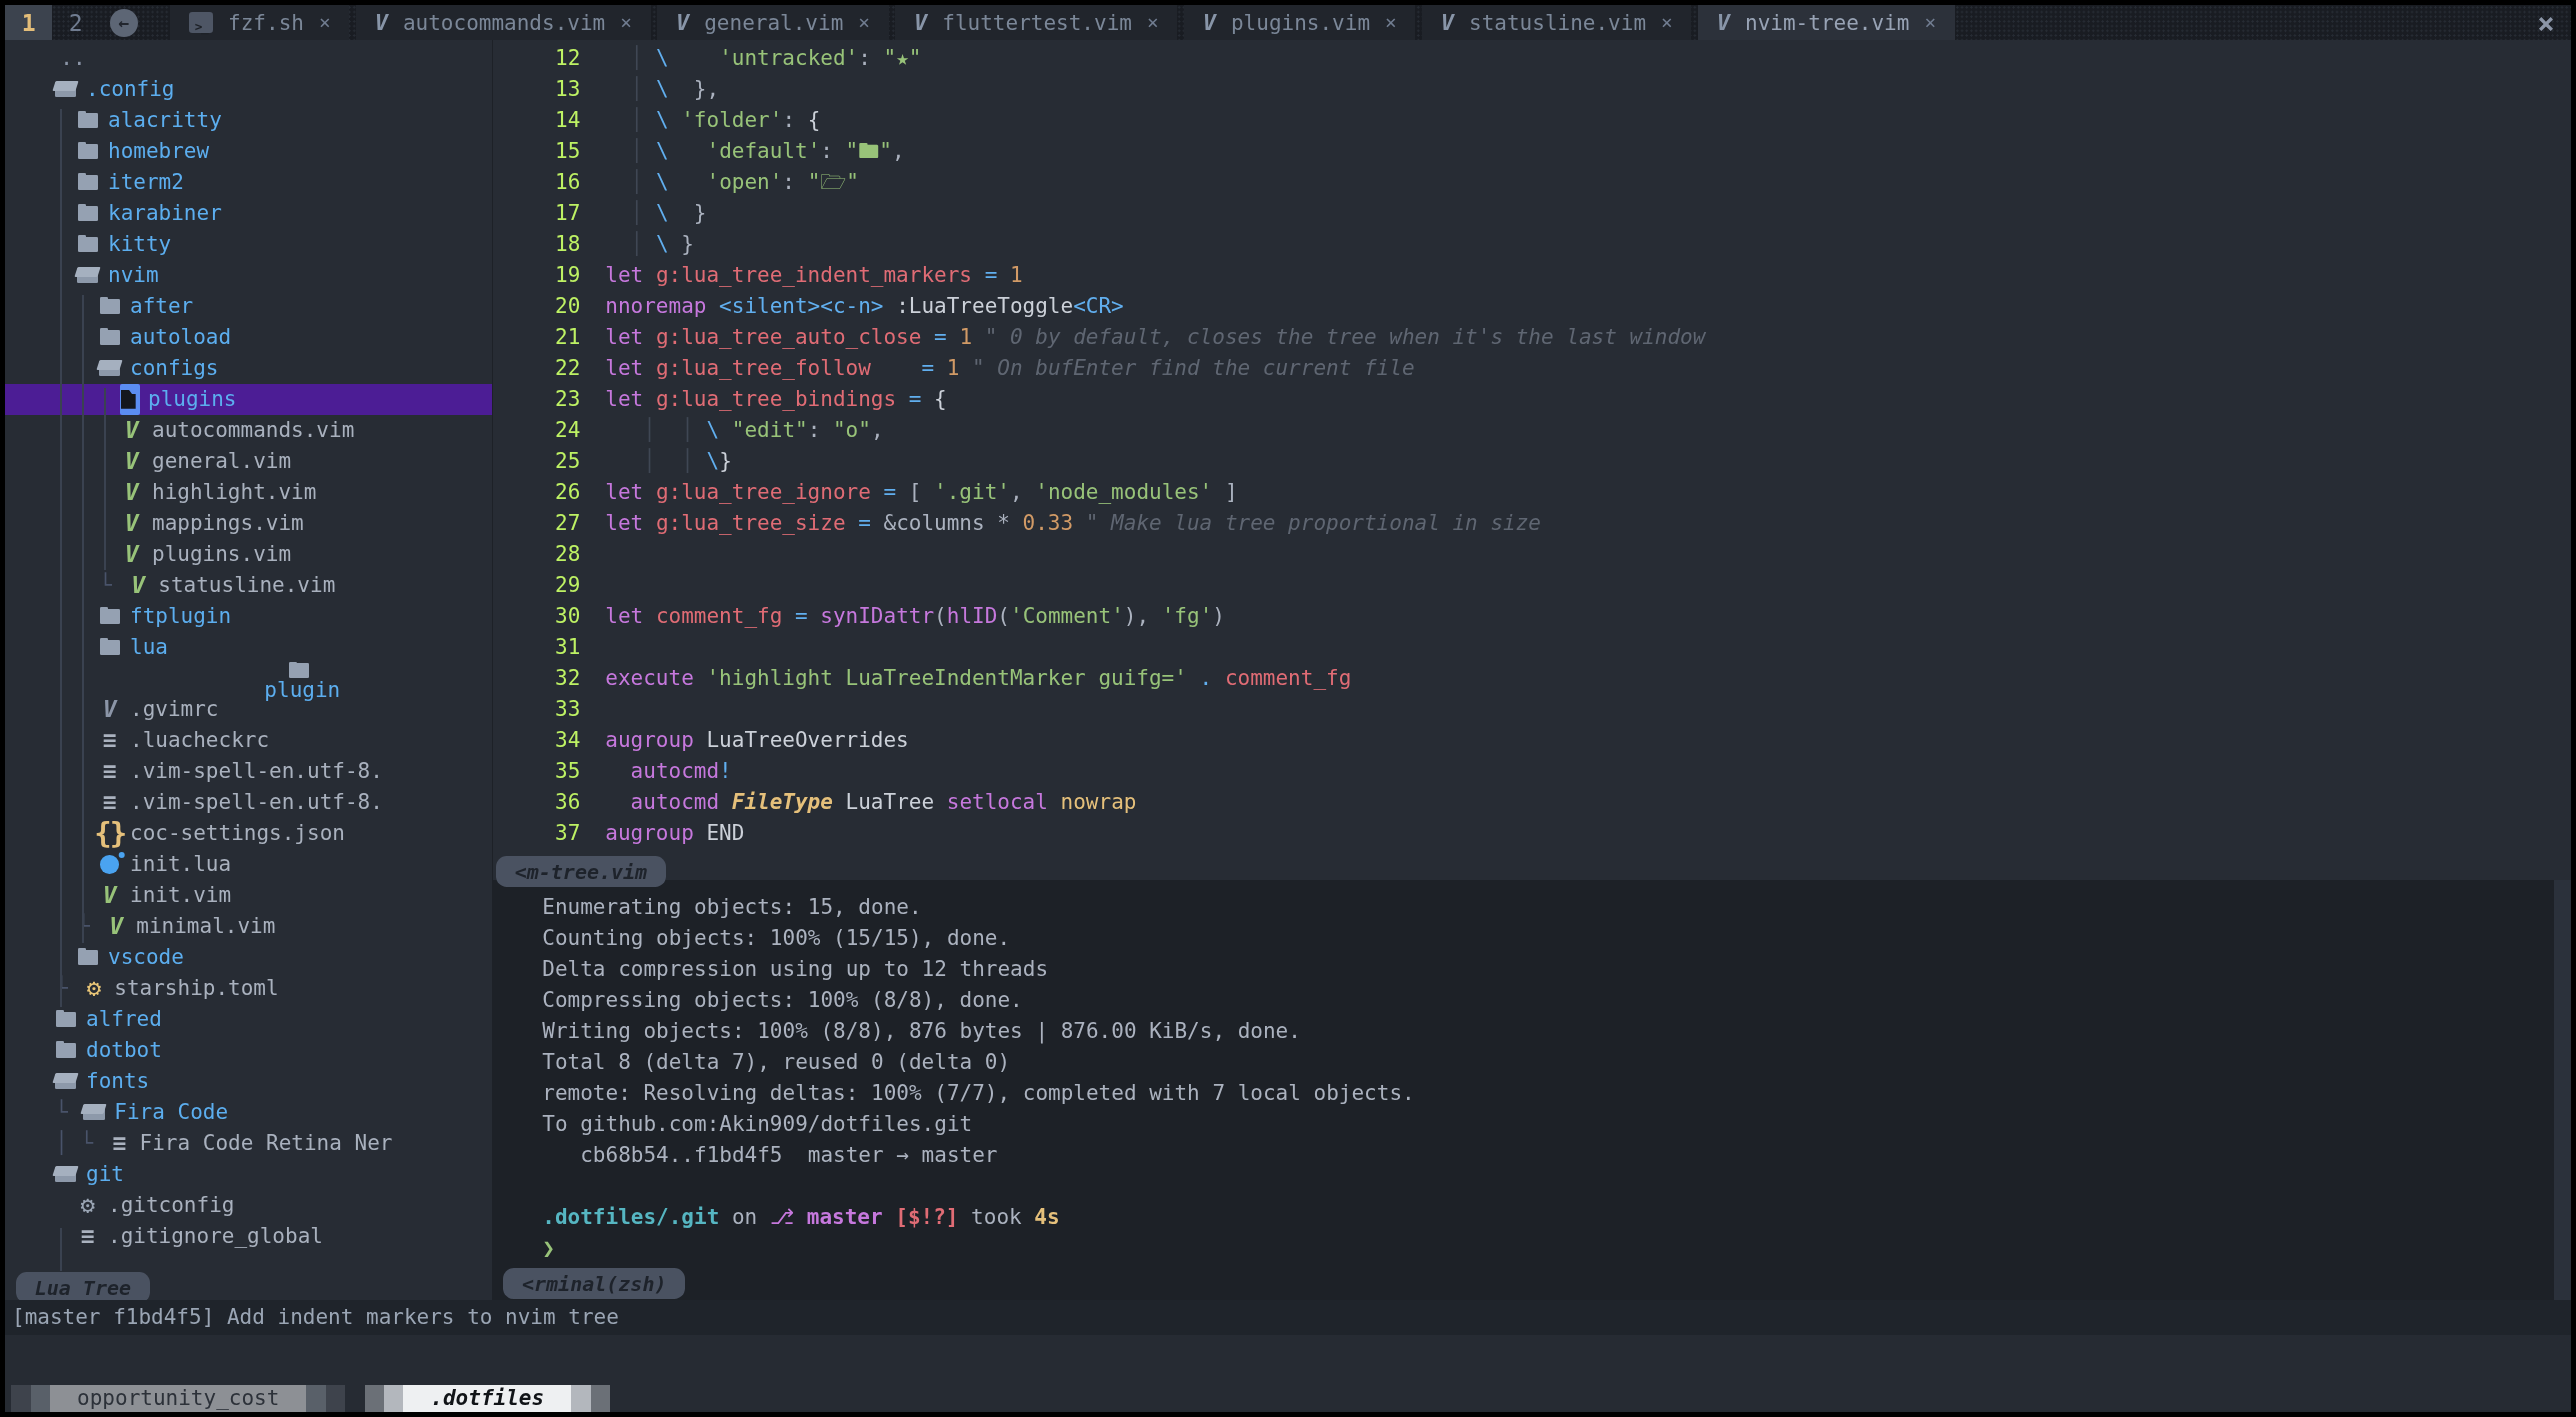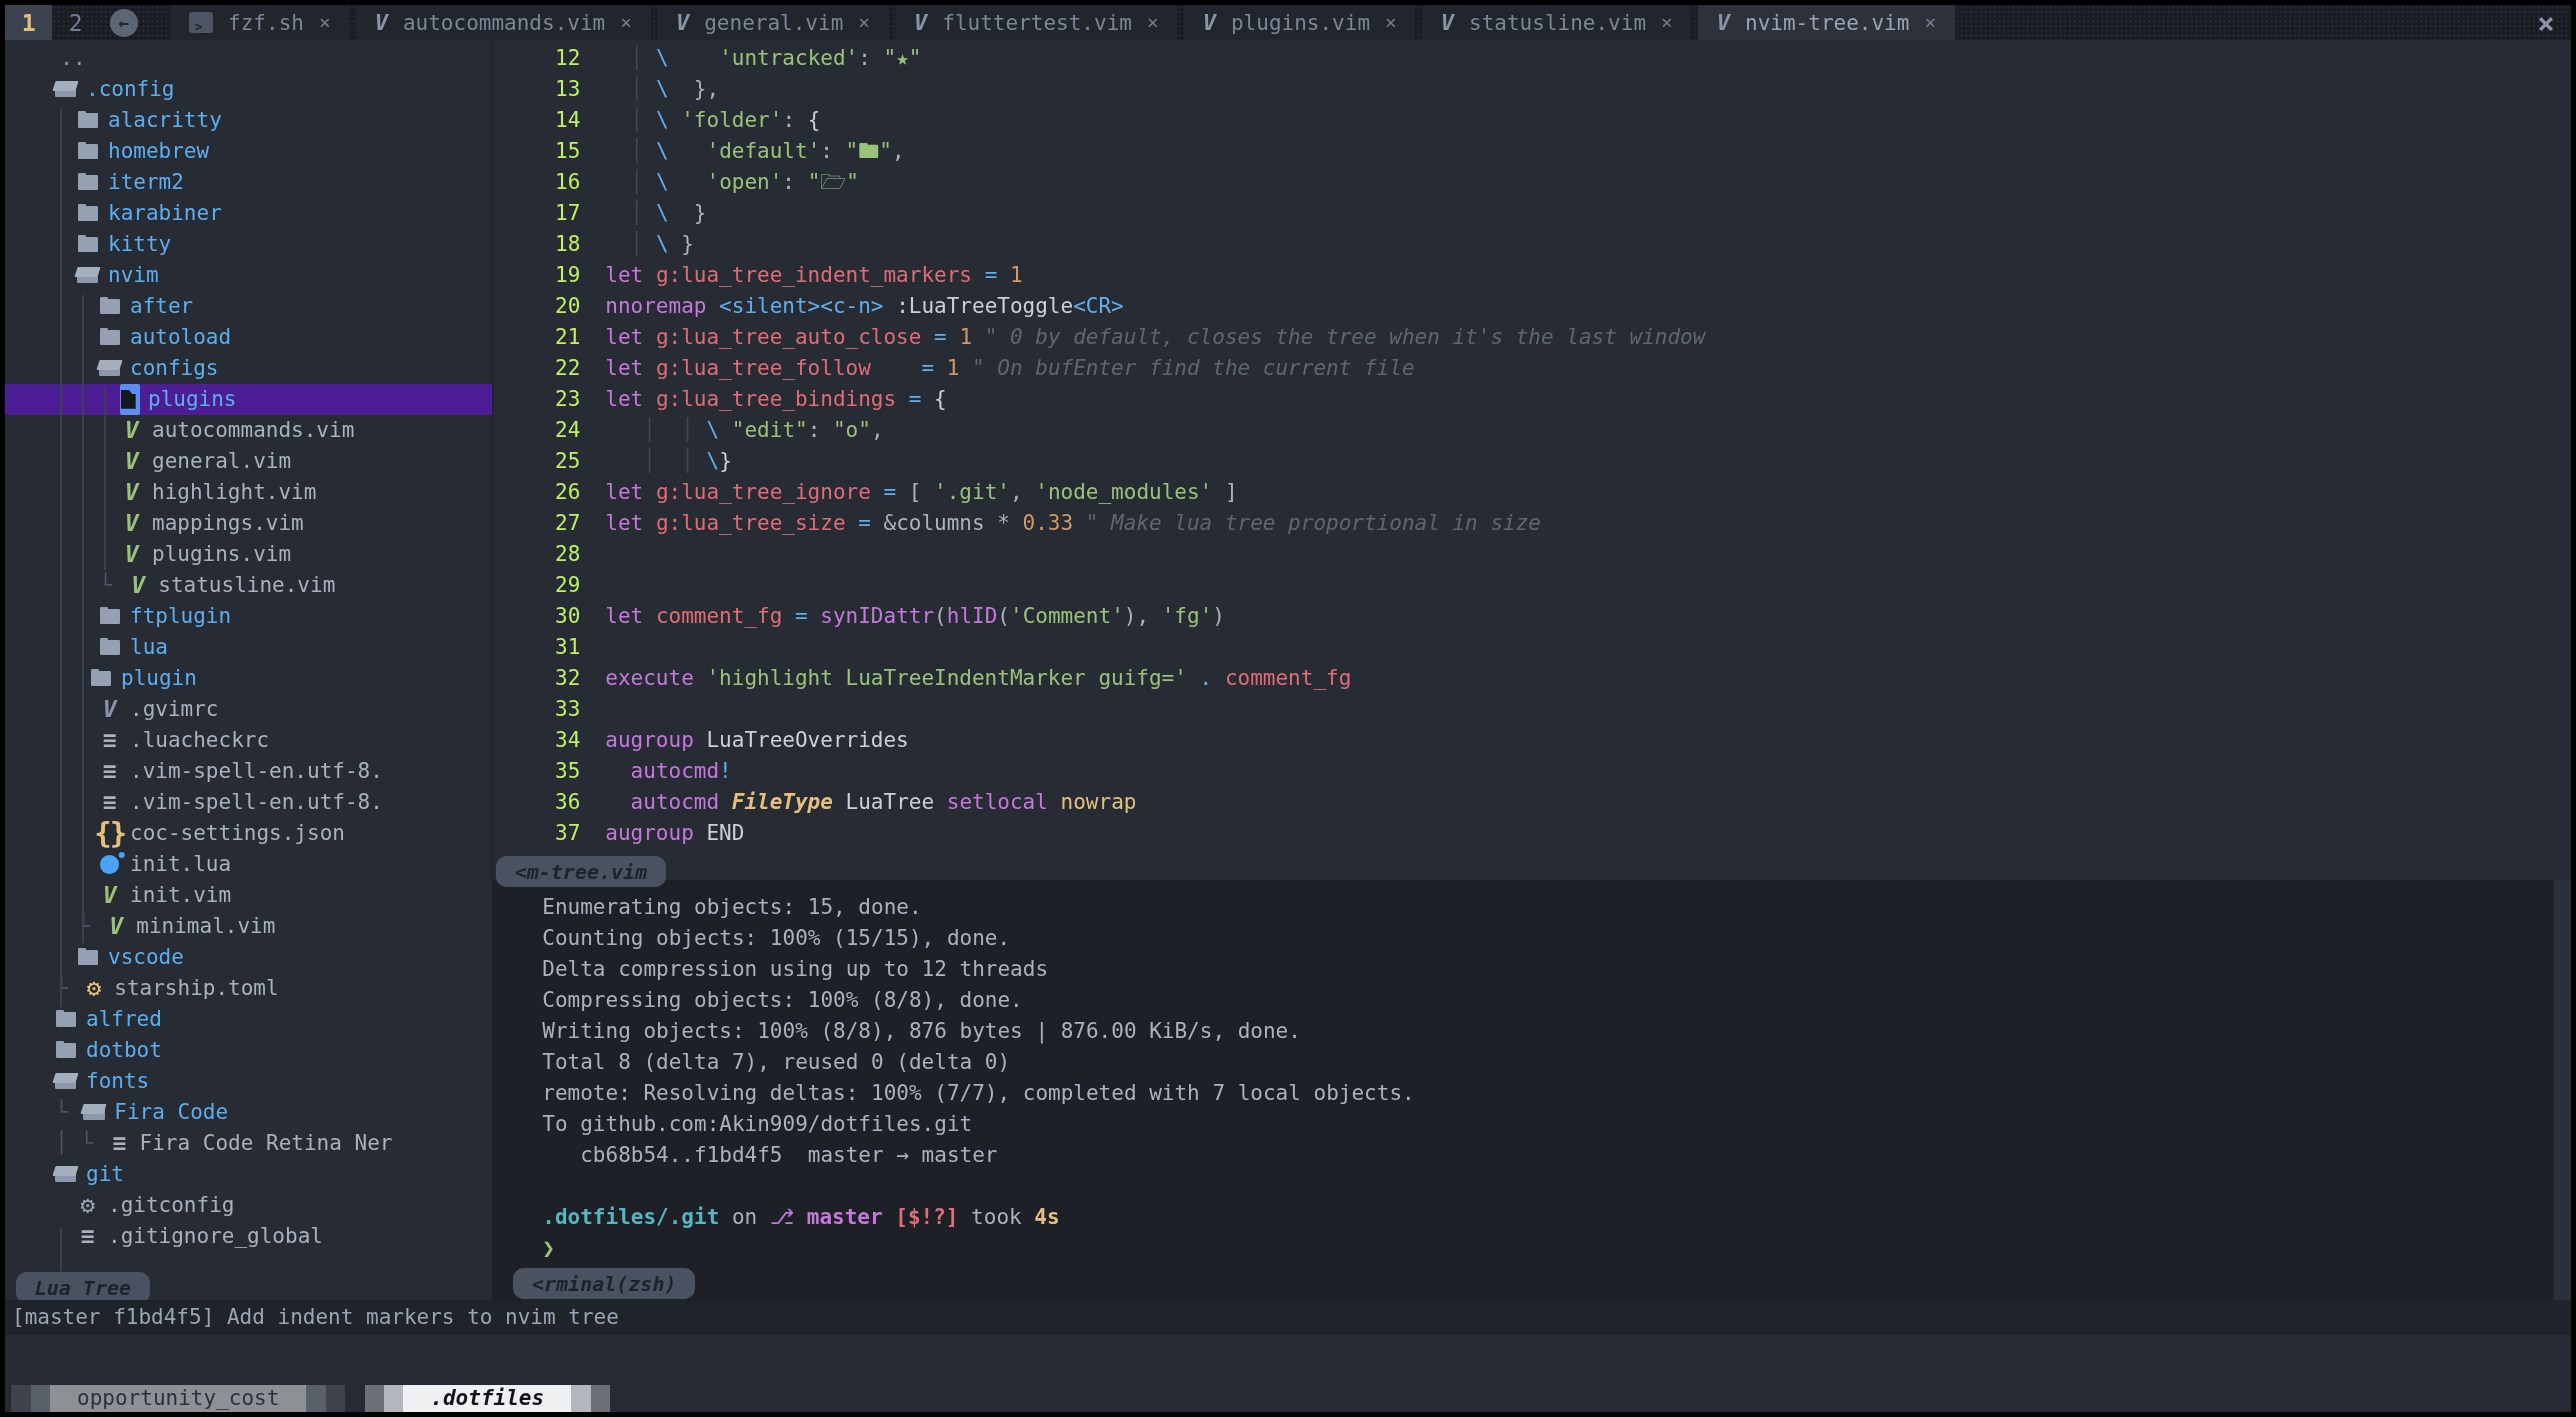--- a/index.html
+++ b/index.html
@@ -94,21 +94,21 @@
   .sg-cy { color:#56b6c2; font-weight:bold; }
   .sg-mg { color:#c678dd; }
   .sg-mgb { color:#c678dd; font-weight:bold; }
   .sg-rdb { color:#e06c75; font-weight:bold; }
   .sg-ylb { color:#e5c07b; font-weight:bold; }
   .sg-gn { color:#98c379; }
 
   .pill { position:absolute; background:#4a5261; color:#1e232b; font-style:italic; font-weight:bold;
     font-size:20px; border-radius:10.7px; padding:3.3px 18.7px; white-space:pre; z-index:4; }
   .pill-mtree { top:-24px; left:2.7px; }
-  .pill-rminal { bottom:1.3px; left:20px; }
+  .pill-rminal { bottom:1.3px; left:10px; }
   .pill-luatree { bottom:-2.7px; left:10.7px; }
 
   
   .msgline { height:35px; flex:none; background:#1f242b; color:#9aa5b4; font-size:21px;
     line-height:35px; padding-left:6.7px; white-space:pre; }
   .bottom { flex:1; position:relative; background:#262b33; }
   .tmuxwins { position:absolute; left:6px; bottom:0; height:27px; display:flex; }
   .seg { display:flex; align-items:stretch; margin-right:19.4px; }
   .seg .strip { width:19.4px; }
   .seg .block { display:flex; align-items:center; padding:0 27px; font-size:21px; white-space:pre; gap:9.4px; }
@@ -346,21 +346,21 @@
             </div>
 
             <div class="trow dir" style="padding-left: 91px;">
               <span class="tguides"></span>
               <span class="ticon ic-fc"></span>
               
               <span class="tlabel">lua</span>
               
             </div>
 
-            <div class="trow dir" style="padding-left: 82px;">
+            <div class="trow dir" style="padding-left: 107px; flex-direction: column;">
               <span class="tguides"></span>
               <span class="ticon ic-fc"></span>
               
               <span class="tlabel">plugin</span>
               
             </div>
 
 
             <div class="trow file" style="padding-left: 91px;">
               <span class="tguides"></span>

